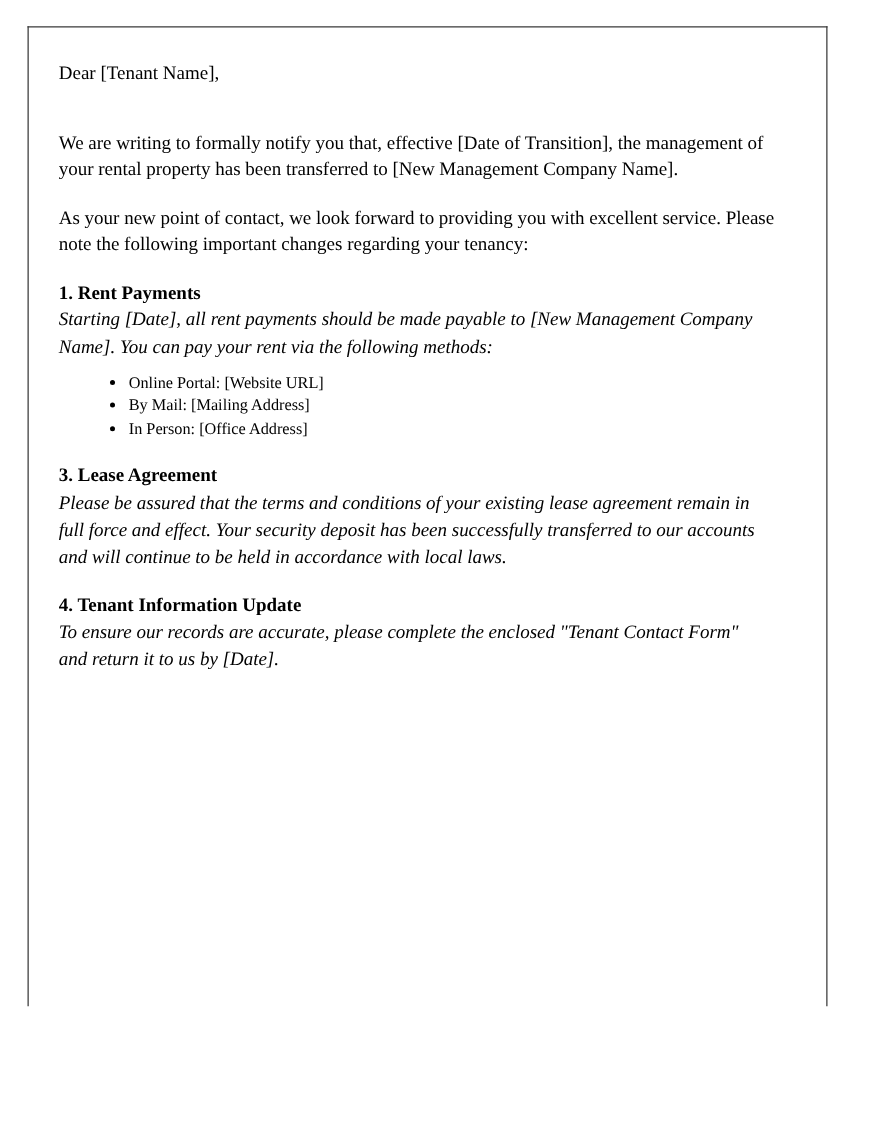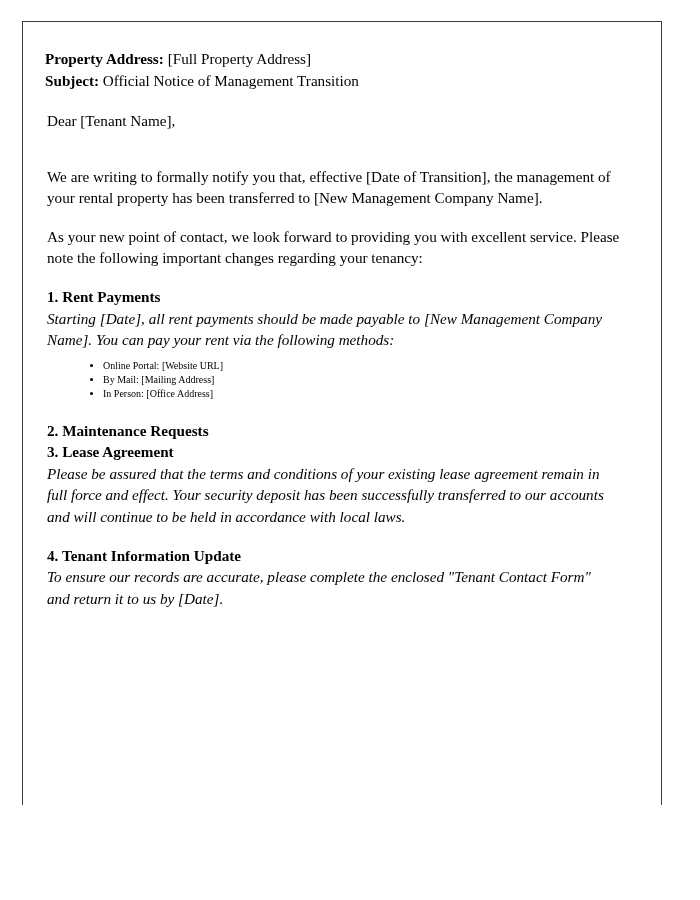--- a/index.html
+++ b/index.html
@@ -85,51 +85,46 @@
     margin-bottom: 8px;
   }
 
   
   ul.methods {
     margin: 8px 0 18px 0;
     padding-left: 58px;
     list-style-type: disc;
   }
   ul.methods li {
-    font-size: 10px;
+    font-size: 13px;
     line-height: 1.43;
     margin: 0;
   }
 </style>
 </head>
 <body>
 
 <div id="page-sheet">
   <div id="page-body">
 
 
-    <div class="head-block tight">
-      <p class="head-line"><span class="lbl">Property Address:</span> <span>[Full Property Address]</span></p>
-      <p class="head-line"><span class="lbl">Subject:</span> <span>Official Notice of Management Transition</span></p>
-    </div>
 
     <p class="para salutation">Dear [Tenant Name],</p>
 
     <p class="para">We are writing to formally notify you that, effective [Date of Transition], the management of your rental property has been transferred to [New Management Company Name].</p>
     <p class="para">As your new point of contact, we look forward to providing you with excellent service. Please note the following important changes regarding your tenancy:</p>
 
     <p class="sec-head">1. Rent Payments</p>
     <p class="sec-body no-gap">Starting [Date], all rent payments should be made payable to [New Management Company Name]. You can pay your rent via the following methods:</p>
     <ul class="methods">
       <li>Online Portal: [Website URL]</li>
       <li>By Mail: [Mailing Address]</li>
       <li>In Person: [Office Address]</li>
     </ul>
 
-    <p class="sec-head">2. Maintenance Requests</p>
 
     <p class="sec-head">3. Lease Agreement</p>
     <p class="sec-body">Please be assured that the terms and conditions of your existing lease agreement remain in full force and effect. Your security deposit has been successfully transferred to our accounts and will continue to be held in accordance with local laws.</p>
 
     <p class="sec-head">4. Tenant Information Update</p>
     <p class="sec-body">To ensure our records are accurate, please complete the enclosed "Tenant Contact Form" and return it to us by [Date].</p>
 
 
   </div>
 </div>

